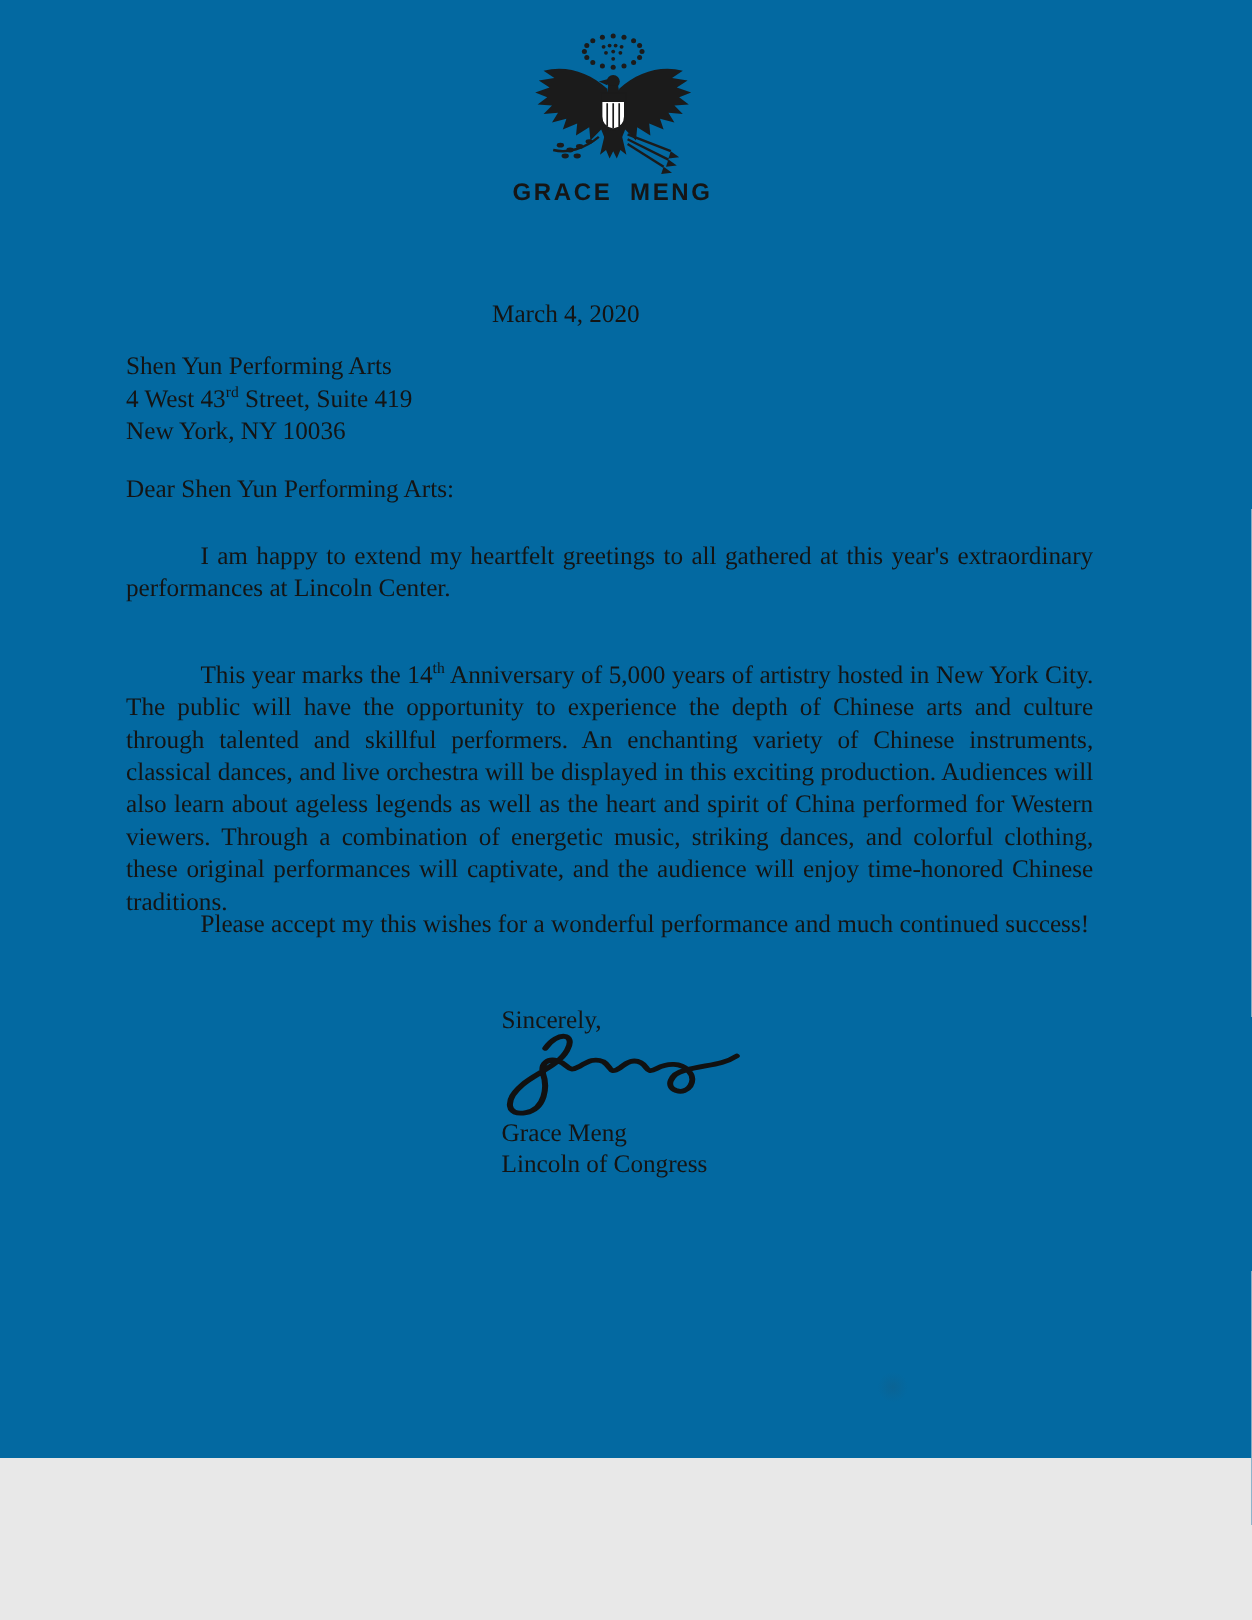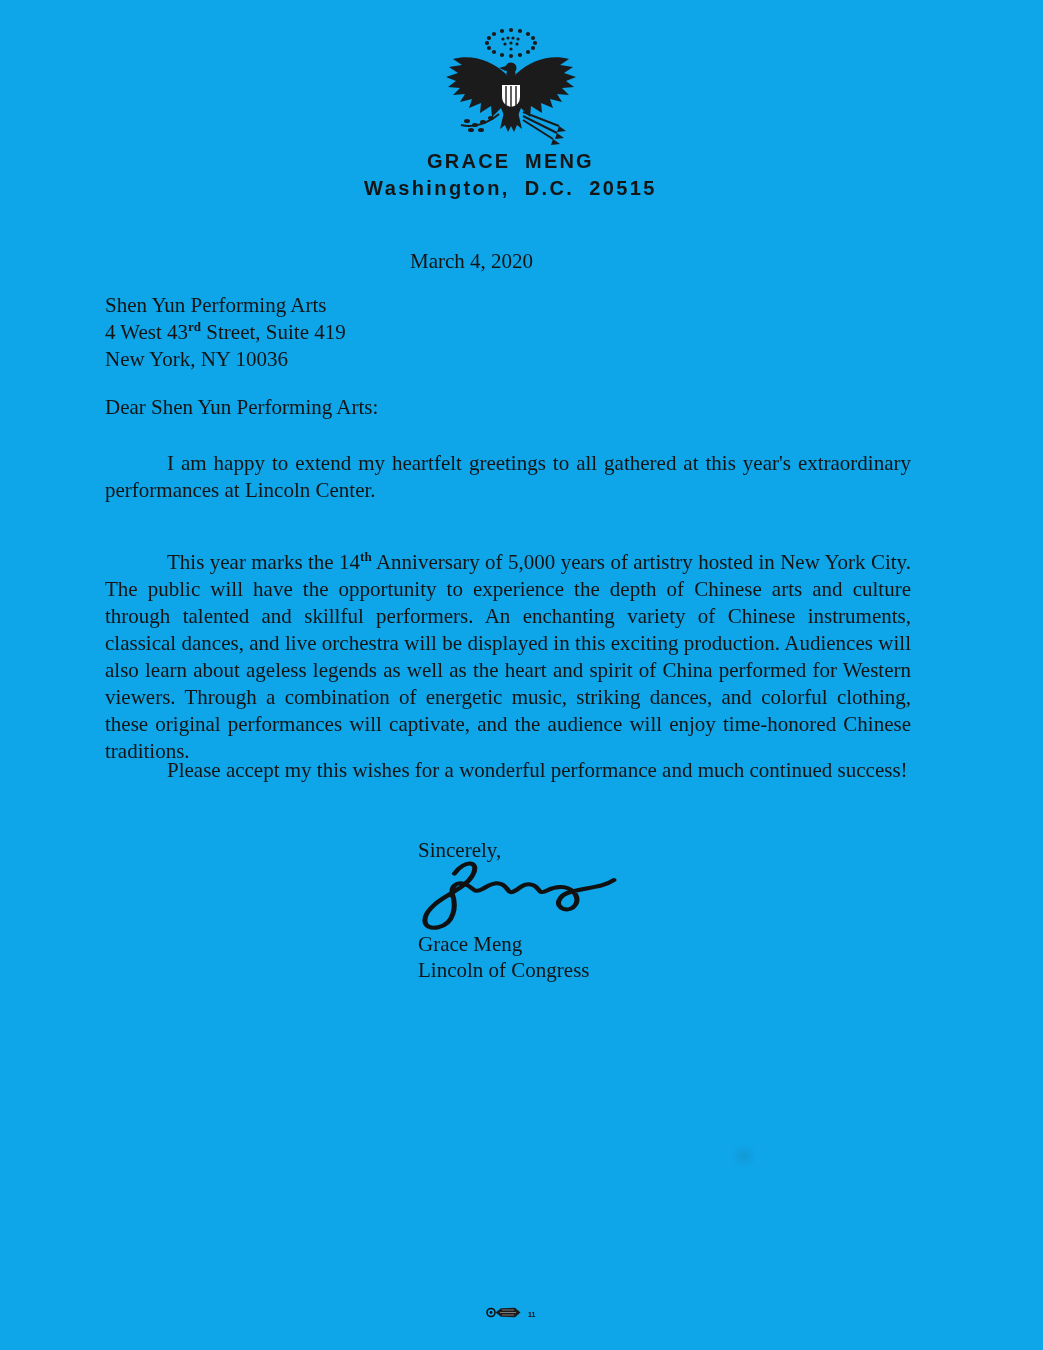--- a/index.html
+++ b/index.html
@@ -1,22 +1,22 @@
 <!DOCTYPE html>
 <html><head>
 <meta charset="utf-8">
 <style>
   * { margin: 0; padding: 0; box-sizing: border-box; }
   html, body { background: #e8e8e8; }
   .page {
     position: relative;
     width: 1043px;
-    height: 1350px;
+    height: 1215px;
     margin: 0 auto;
-    background: #0ea5e9;
+    background: #0369a1;
     color: #1a1a1a;
     font-family: "Liberation Serif", serif;
     overflow: hidden;
   }
   
   .letterhead {
     position: absolute;
     top: 26px;
     left: 0;
     right: 22px; 
@@ -50,21 +50,21 @@
     text-align: justify;
     text-indent: 62px;
   }
   .para-1 { top: 450px; }
   .para-2 { top: 525px; margin-top: 24px; }
   .para-3 { top: 757px; }
   .valediction { top: 837px; left: 418px; text-align: right; }
   .signature-wrap { top: 856px; left: 410px; width: 212px; height: 76px; }
   .signer-name  { top: 931px; left: 418px; }
   .signer-title { top: 957px; left: 418px; }
-  sup { font-size: 13px; line-height: 0; vertical-align: super; font-weight: bold; }
+  sup { font-size: 13px; line-height: 0; vertical-align: super; }
   
   .union-bug {
     top: 1305px;
     left: 485px;
     display: flex;
     align-items: center;
     gap: 1px;
   }
   .bug-number {
     font-family: "Liberation Sans", sans-serif;
@@ -154,21 +154,20 @@
           <line x1="98" y1="94" x2="128" y2="113"></line>
         </g>
         <g fill="#1b1b1b">
           <path d="M134 100 L141 105 L132 106 Z"></path>
           <path d="M132 107 L139 112 L130 113 Z"></path>
           <path d="M128 113 L135 118 L126 119 Z"></path>
         </g>
       </svg>
     </span>
     <div class="lh-line">GRACE MENG</div>
-    <div class="lh-line small-caps-none">Washington, D.C. 20515</div>
   </div>
 
   <div class="abs serif date-line">March 4, 2020</div>
 
   <div class="abs serif recipient">
     <div>Shen Yun Performing Arts</div>
     <div><span>4 West 43</span><sup>rd</sup><span> Street, Suite 419</span></div>
     <div>New York, NY 10036</div>
   </div>
 

